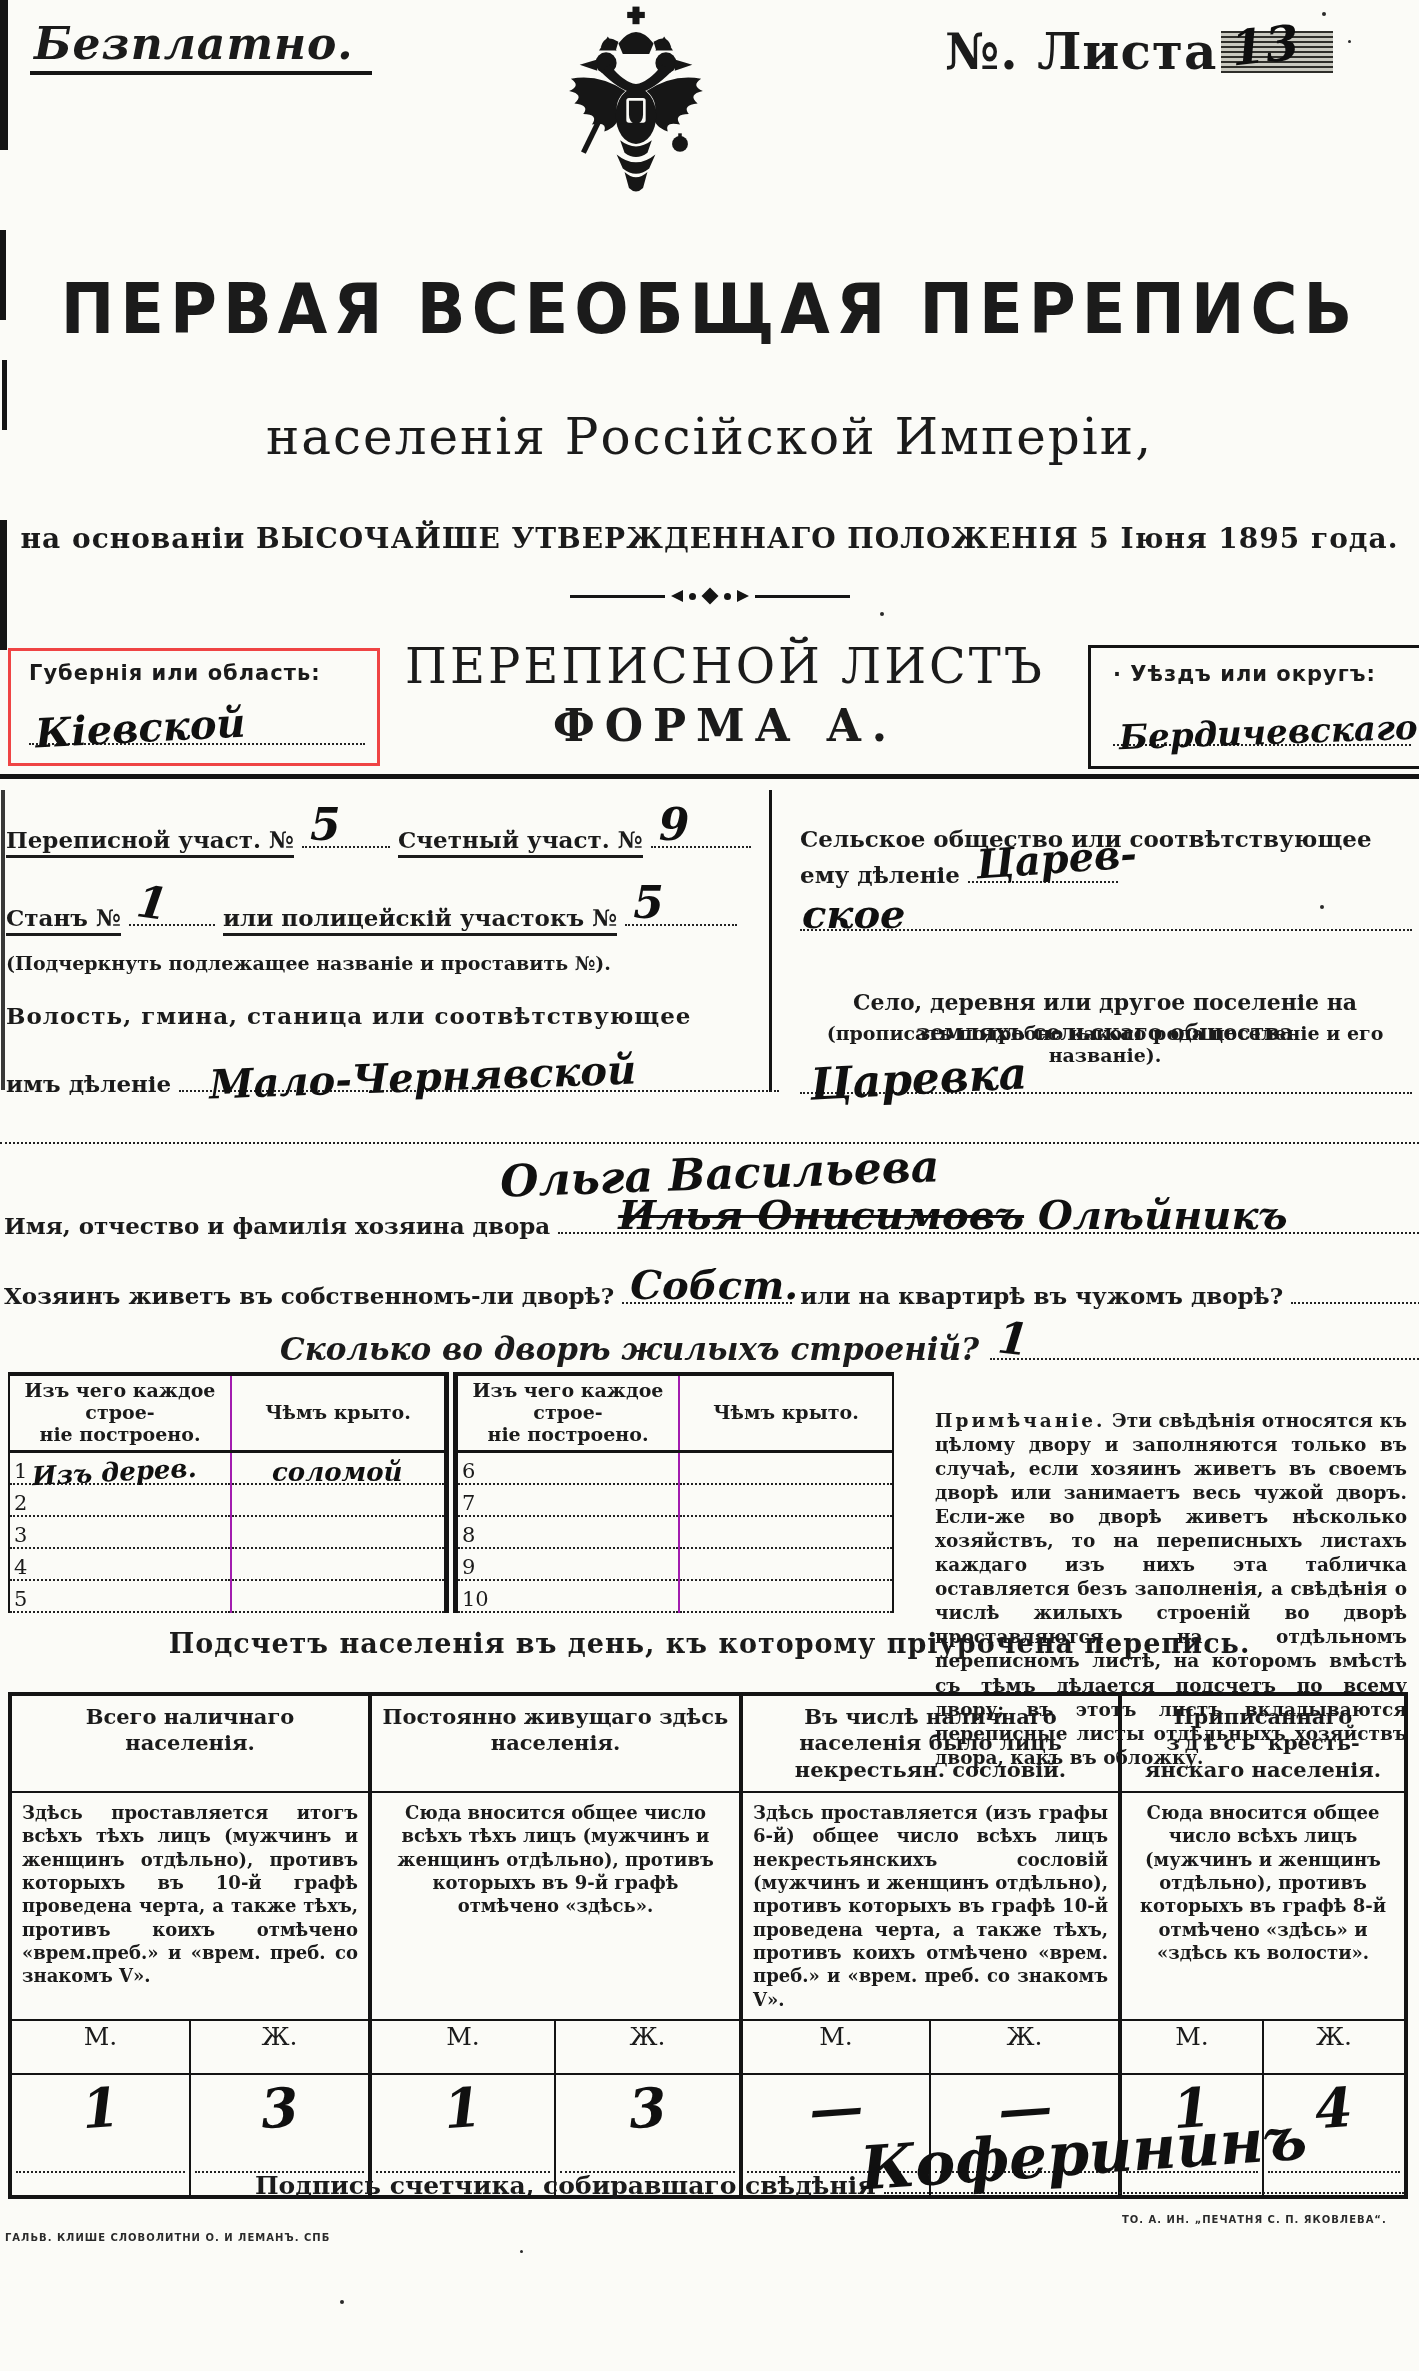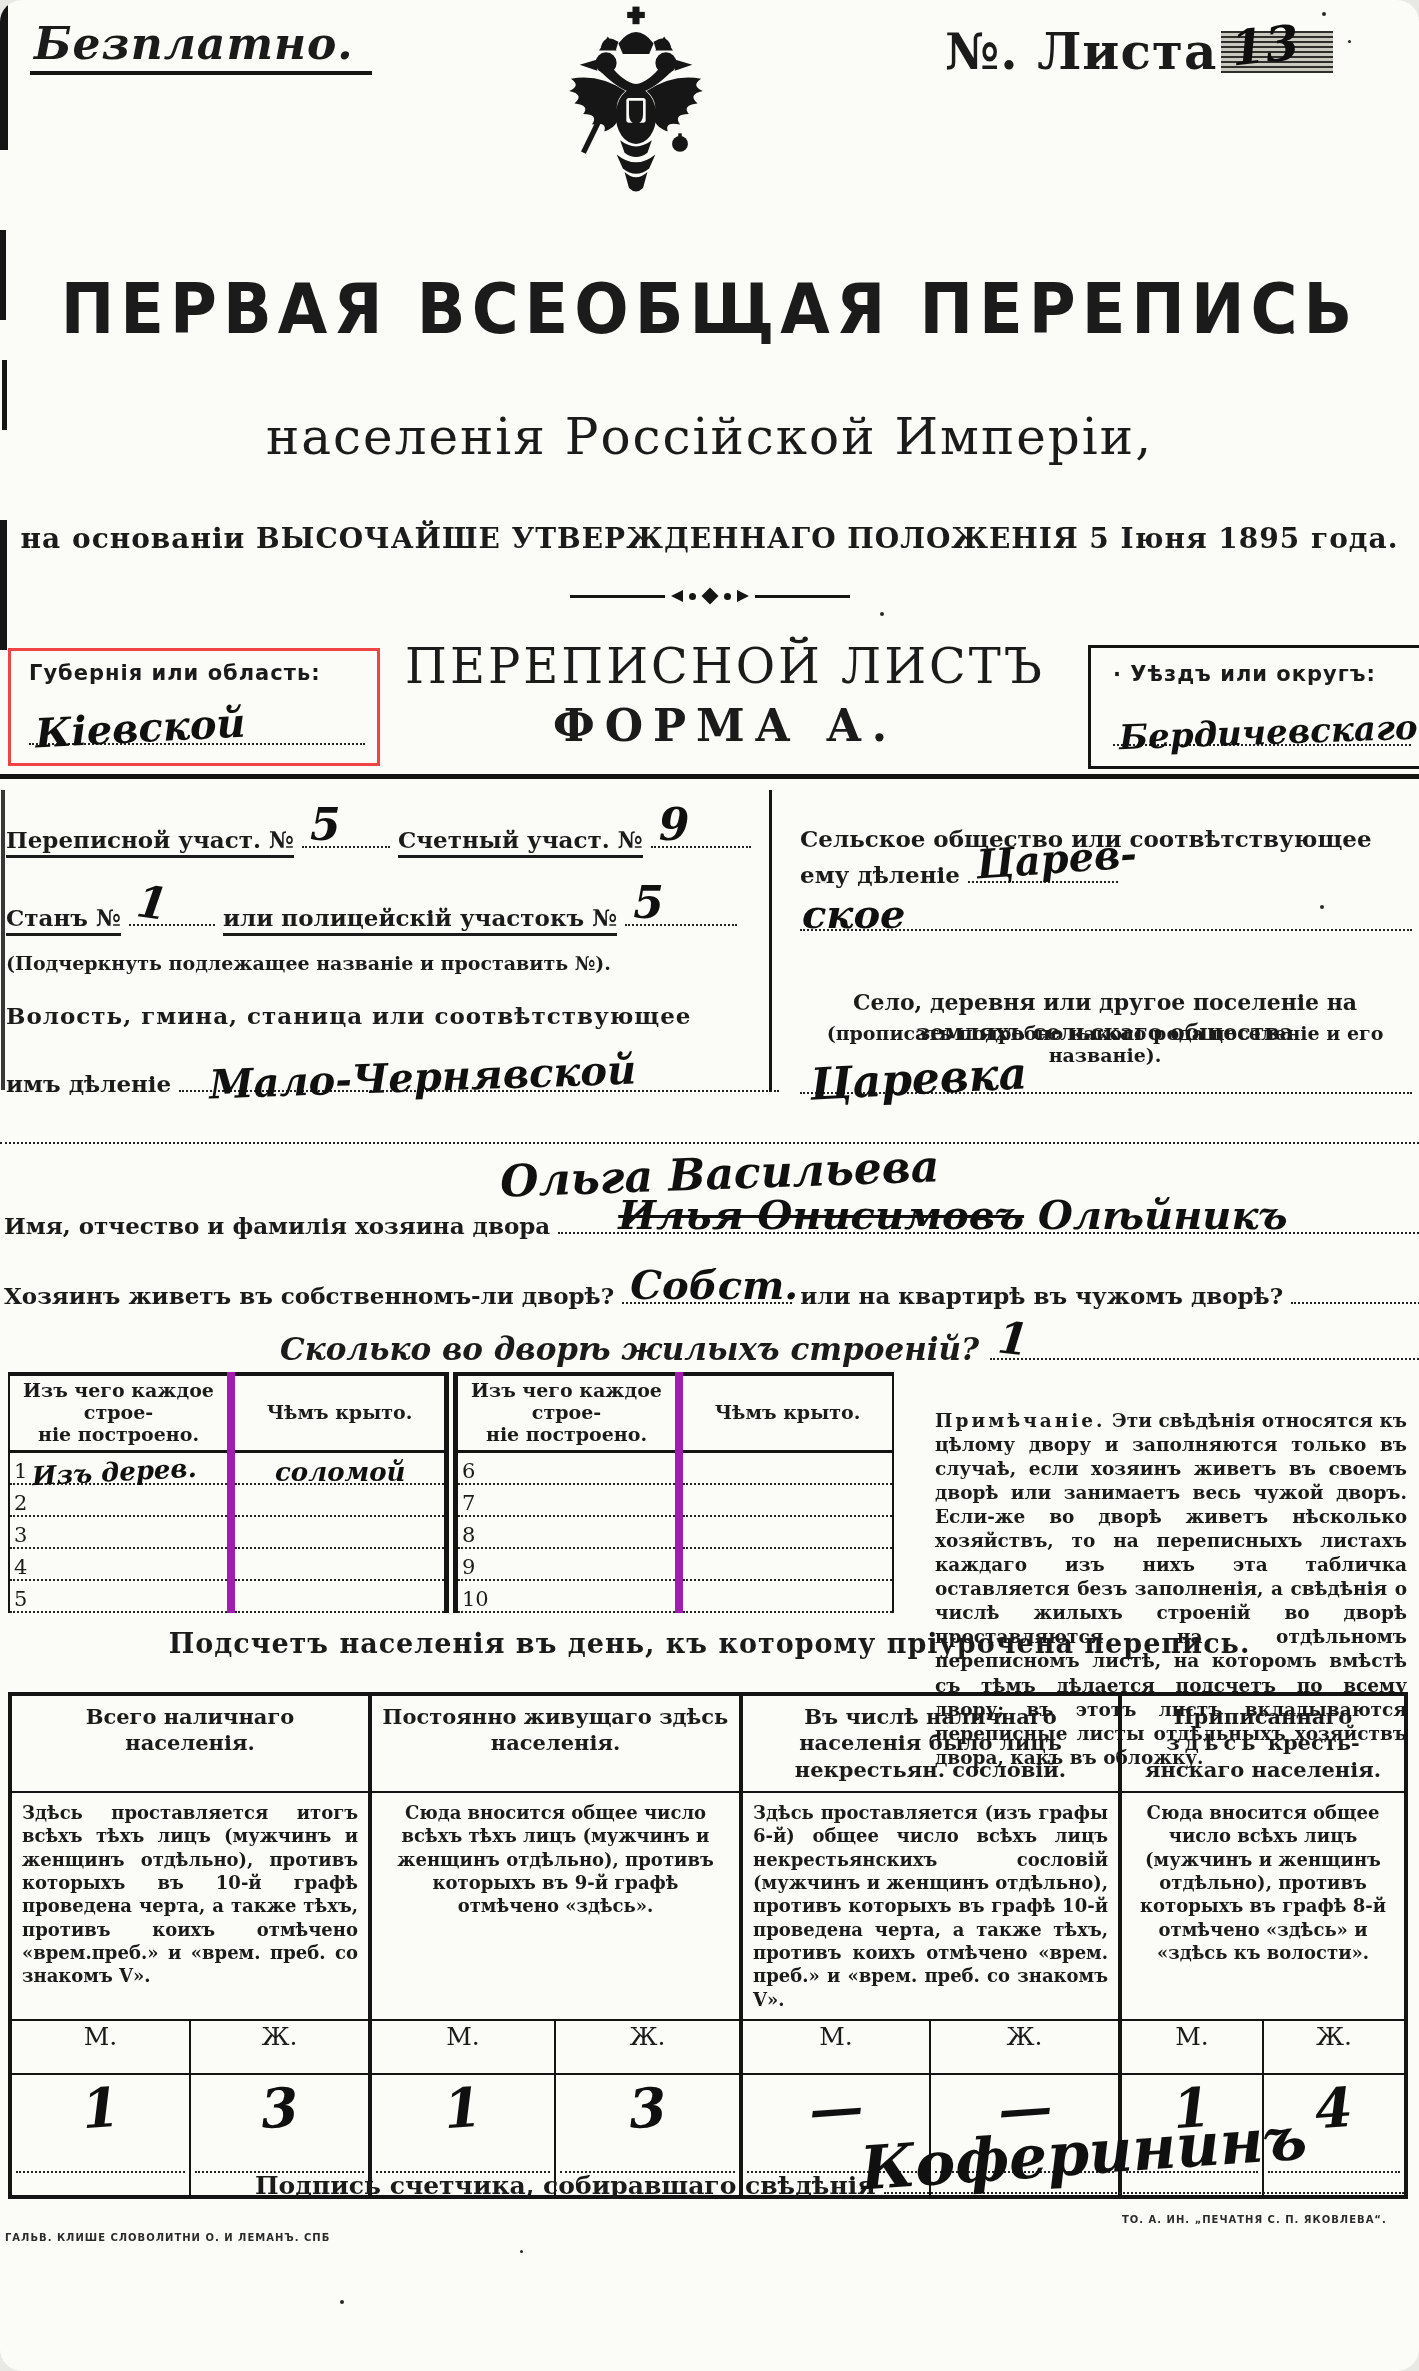--- a/index.html
+++ b/index.html
@@ -1,20 +1,19 @@
 <!DOCTYPE html>
 <html><head>
 <meta charset="utf-8">
 <style>
   html,body{margin:0;padding:0;background:#e8e8e4;}
   .page{
     position:relative; width:1419px; height:2371px; margin:0 auto;
     background:#fbfbf7; color:#1b1b1b; overflow:hidden;
     font-family:"DejaVu Serif", serif;
-    border-radius:22px;
   }
   
   .edge-mark{position:absolute; background:#151515;}
   .speck{position:absolute; background:#2a2a2a; border-radius:50%;}
   
   .free-label{
     position:absolute; left:30px; top:18px; font-size:44px; font-style:italic; font-weight:bold;
     padding:0 18px 2px 4px; border-bottom:4px solid #151515; letter-spacing:1px;
   }
   .eagle{position:absolute; left:548px; top:4px;}
@@ -59,21 +58,21 @@
   .h40{font-size:40px;} .h44{font-size:44px;} .h34{font-size:34px;} .h26{font-size:26px;}
   .note-sm{font-size:19px; font-weight:bold;}
   .wrapline{white-space:normal;}
   
   .dotted-rule{position:absolute; border-top:2px dotted #222;}
   .strike{text-decoration:line-through; text-decoration-thickness:3px;}
   
   .btables{position:absolute; left:8px; top:1372px; display:flex;}
   .btable{border-collapse:collapse; table-layout:fixed;}
   .btable th{border-bottom:3px solid #141414; font-size:19px; font-weight:bold; padding:4px 2px; line-height:1.15; white-space:pre-line;}
-  .btable td, .btable th{border-right:8px solid #a21caf;}
+  .btable td, .btable th{border-right:2px solid #a21caf;}
   .btable td:last-child, .btable th:last-child{border-right:none;}
   .btable{border-top:4px solid #141414; border-left:2px solid #141414; border-right:2px solid #141414;}
   .btable td{border-bottom:2px dotted #222; height:30px; position:relative; font-size:21px; vertical-align:bottom; padding:0 0 0 4px;}
   .bnum{font-size:21px; font-weight:normal;}
   .bhand{position:absolute; left:22px; bottom:-4px;}
   .bdiv{width:10px; background:linear-gradient(90deg,#141414 0 3px,transparent 3px 7px,#141414 7px 10px);}
   .note-block{position:absolute; left:935px; top:1382px; width:472px; font-size:18.5px; font-weight:bold; line-height:1.3; text-align:justify;margin-top:27px;}
   .note-lead{letter-spacing:3px;}
   
   .sum-heading{position:absolute; left:0; top:1628px; width:100%; text-align:center; font-size:27px; font-weight:bold; letter-spacing:1px;}

